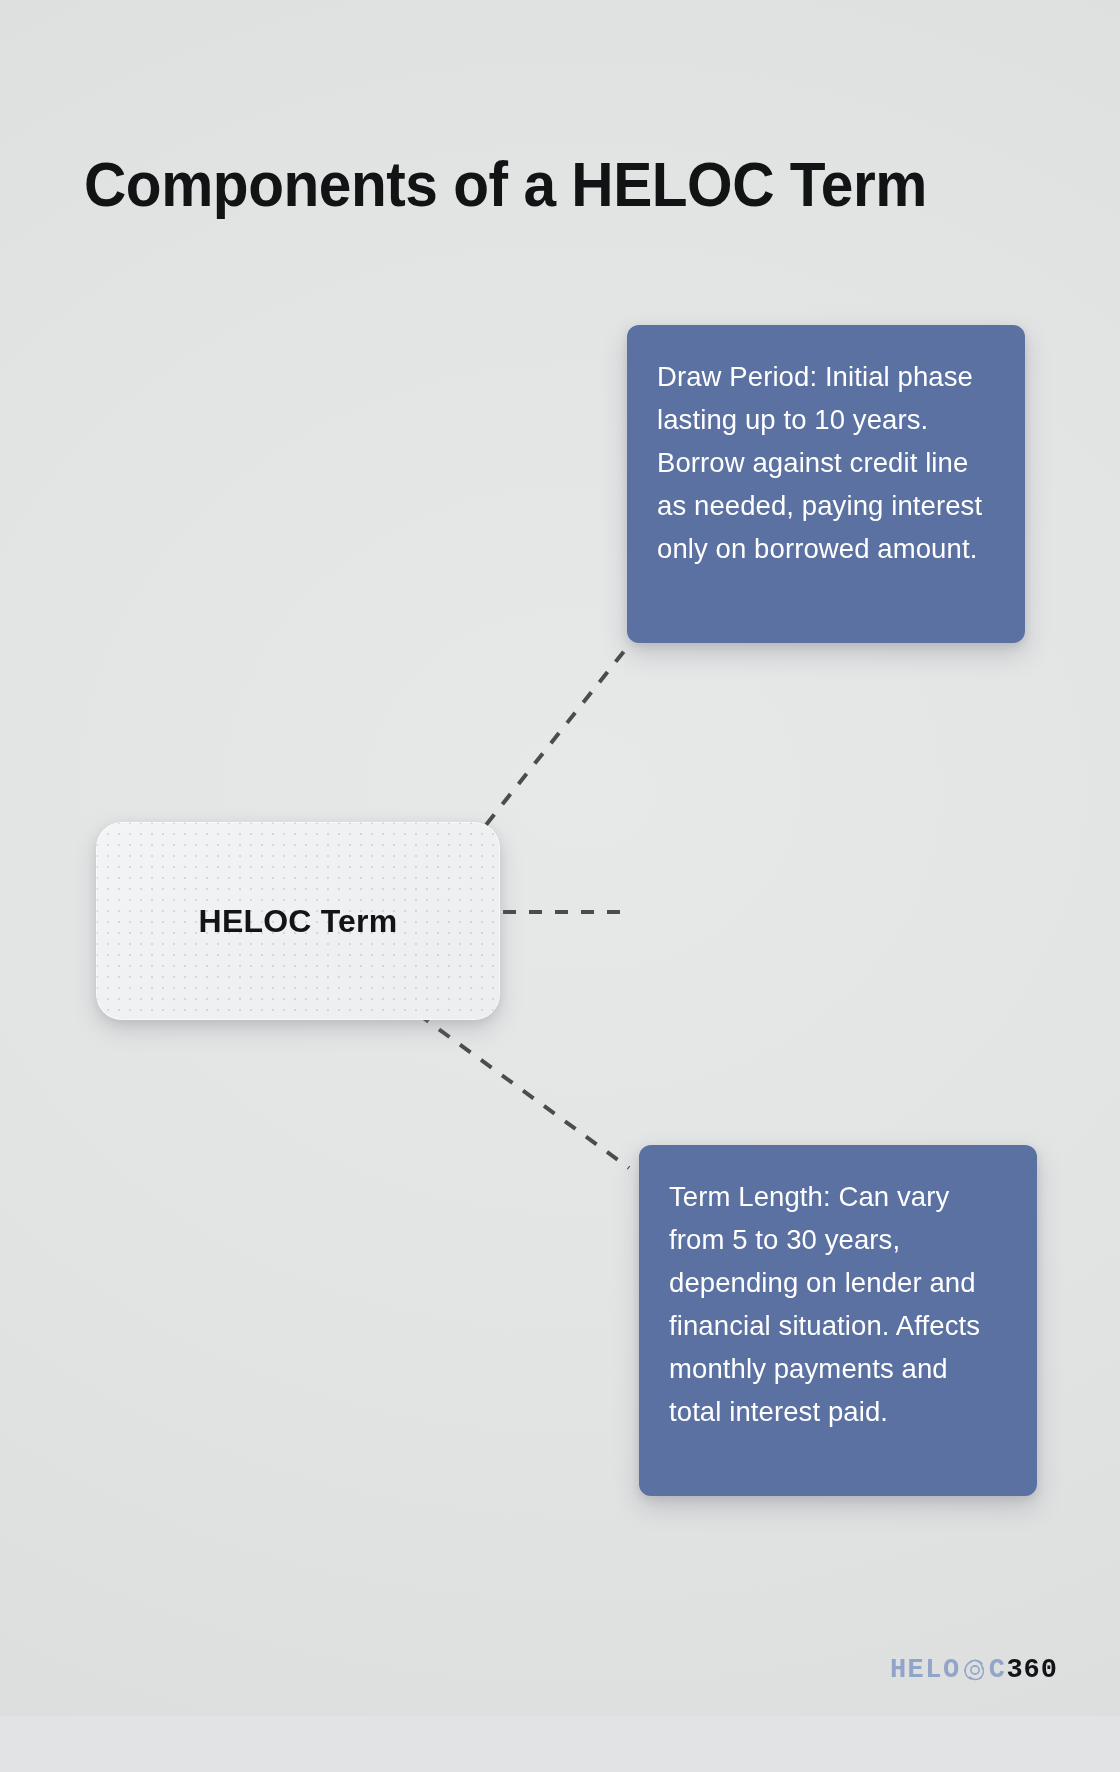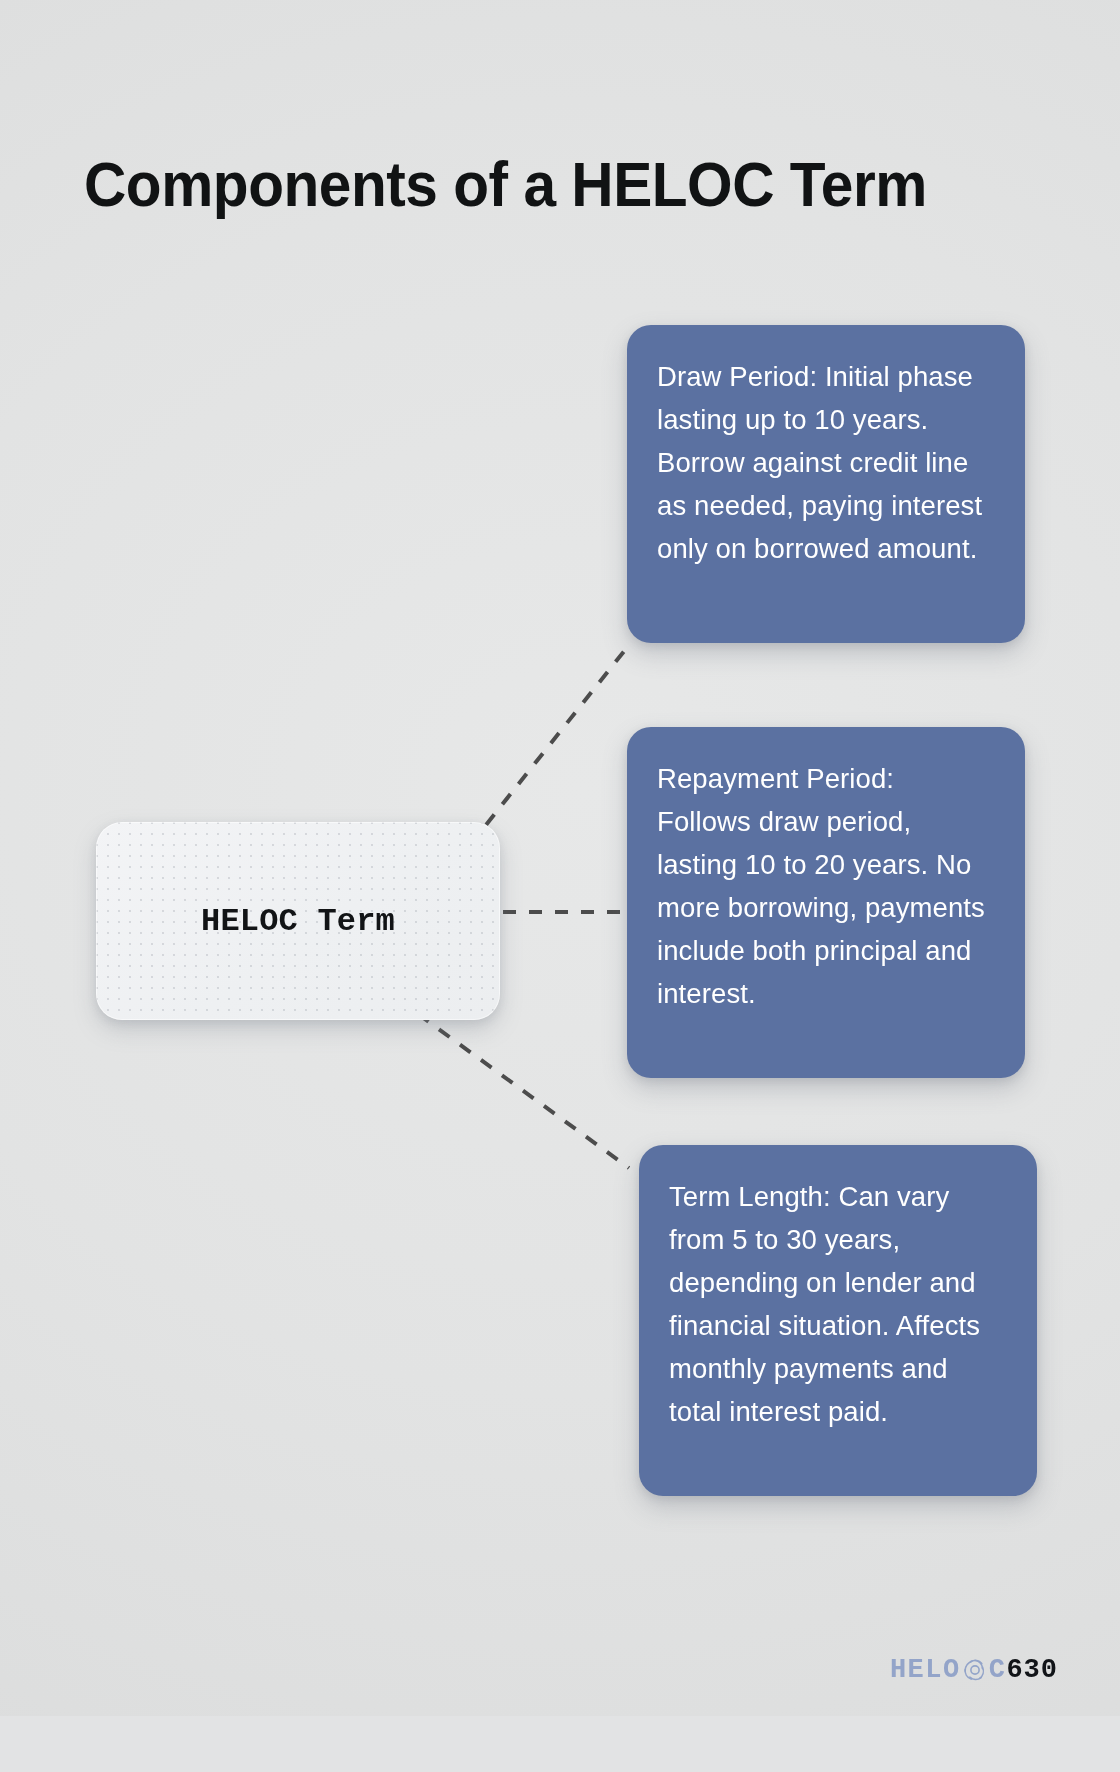--- a/index.html
+++ b/index.html
@@ -67,29 +67,28 @@
       0 0 0 1px rgba(255,255,255,0.55) inset;
     display: flex;
     align-items: center;
     justify-content: center;
   }
   #center-node .node-label {
     font-size: 32px;
     font-weight: 700;
     color: #121416;
     letter-spacing: 0.2px;
-    font-family: Liberation Mono, monospace;
   }
 
   
   .info-card {
     position: absolute;
     left: 627px;
     width: 398px;
-    border-radius: 24px;
+    border-radius: 12px;
     background: #5b71a1;
     box-shadow:
       0 11px 24px rgba(110,116,128,0.30),
       0 3px 9px rgba(110,116,128,0.18);
     box-sizing: border-box;
     padding: 30px 30px 28px 30px;
     display: flex;
     align-items: flex-start;
   }
   .info-card .card-text {
@@ -156,23 +155,20 @@
   </svg>
 
   <div id="center-node">
     <span class="node-label">HELOC Term</span>
   </div>
 
   <div class="info-card" id="card-0">
     <span class="card-text">Draw Period: Initial phase lasting up to 10 years. Borrow against credit line as needed, paying interest only on borrowed amount.</span>
   </div>
 
-  <div class="info-card" id="card-1">
-    <span class="card-text">Repayment Period: Follows draw period, lasting 10 to 20 years. No more borrowing, payments include both principal and interest.</span>
-  </div>
 
   <div class="info-card" id="card-2">
     <span class="card-text">Term Length: Can vary from 5 to 30 years, depending on lender and financial situation. Affects monthly payments and total interest paid.</span>
   </div>
 
   <div id="logo">
     <span class="logo-heloc-a">HELO</span>
     <span class="logo-swirl">
       <svg width="26" height="26" viewBox="0 0 26 26">
         <g fill="none" stroke="#93a4c9" stroke-width="1.6" stroke-linecap="round">
@@ -180,16 +176,16 @@
           <path d="M20.6 10.2 C22.4 14.6 21 19 17.6 21.3"></path>
           <path d="M19.2 20.6 C15.4 23.2 10.8 22.8 7.8 20.2"></path>
           <path d="M9.1 22.1 C4.8 20.4 2.6 16.4 3.2 12.4"></path>
           <path d="M3.1 13.9 C3.1 9.2 6.1 5.6 9.9 4.2"></path>
           <path d="M8.4 4.8 C12.6 2.4 17.2 3.4 19.8 6.4"></path>
           <circle cx="13" cy="13" r="4.1"></circle>
         </g>
       </svg>
     </span>
     <span class="logo-heloc-b">C</span>
-    <span class="logo-360">630</span>
+    <span class="logo-360">360</span>
   </div>
 
 </div>
 
 </body></html>

